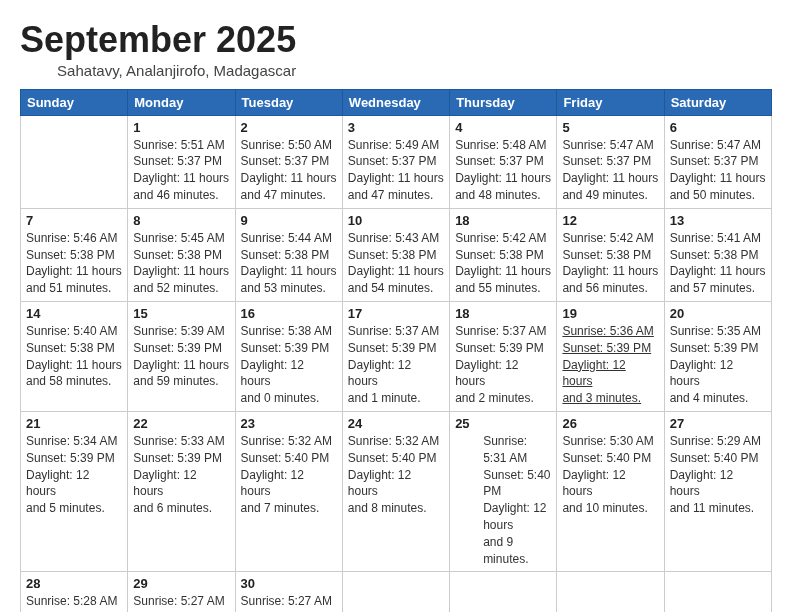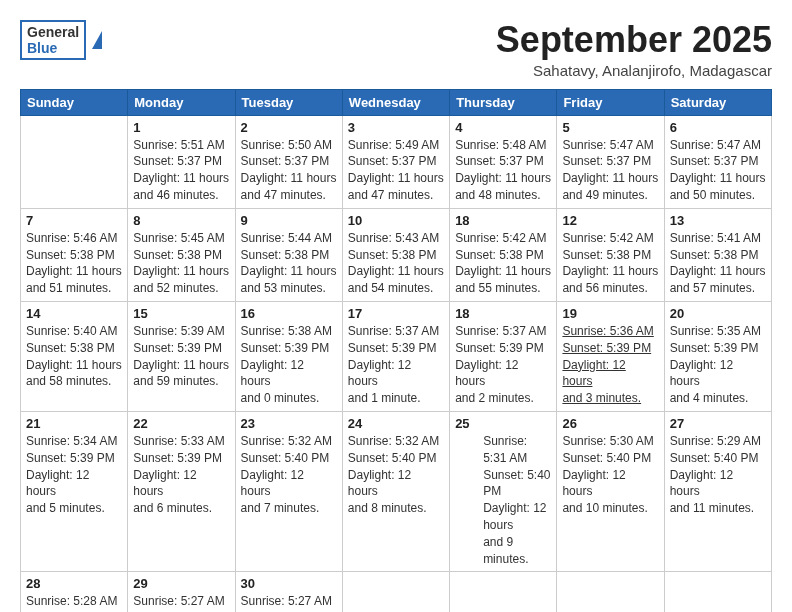--- a/index.html
+++ b/index.html
@@ -86,27 +86,20 @@
       border-right: 0px solid transparent;
       border-bottom: 18px solid #2a6ab5;
       display: inline-block;
       margin-left: 2px;
     }
   </style>
 </head>
 <body>
 
 <div class="header">
-  <div class="logo-wrapper">
-    <div class="logo-box">
-      <div class="logo-line1">General</div>
-      <div class="logo-line2">Blue</div>
-    </div>
-    <div class="logo-triangle"></div>
-  </div>
   <div class="title-block">
     <div class="month-title">September 2025</div>
     <div class="subtitle">Sahatavy, Analanjirofo, Madagascar</div>
   </div>
 </div>
 
 <table class="calendar">
   <thead>
     <tr>
     <th>Sunday</th>

